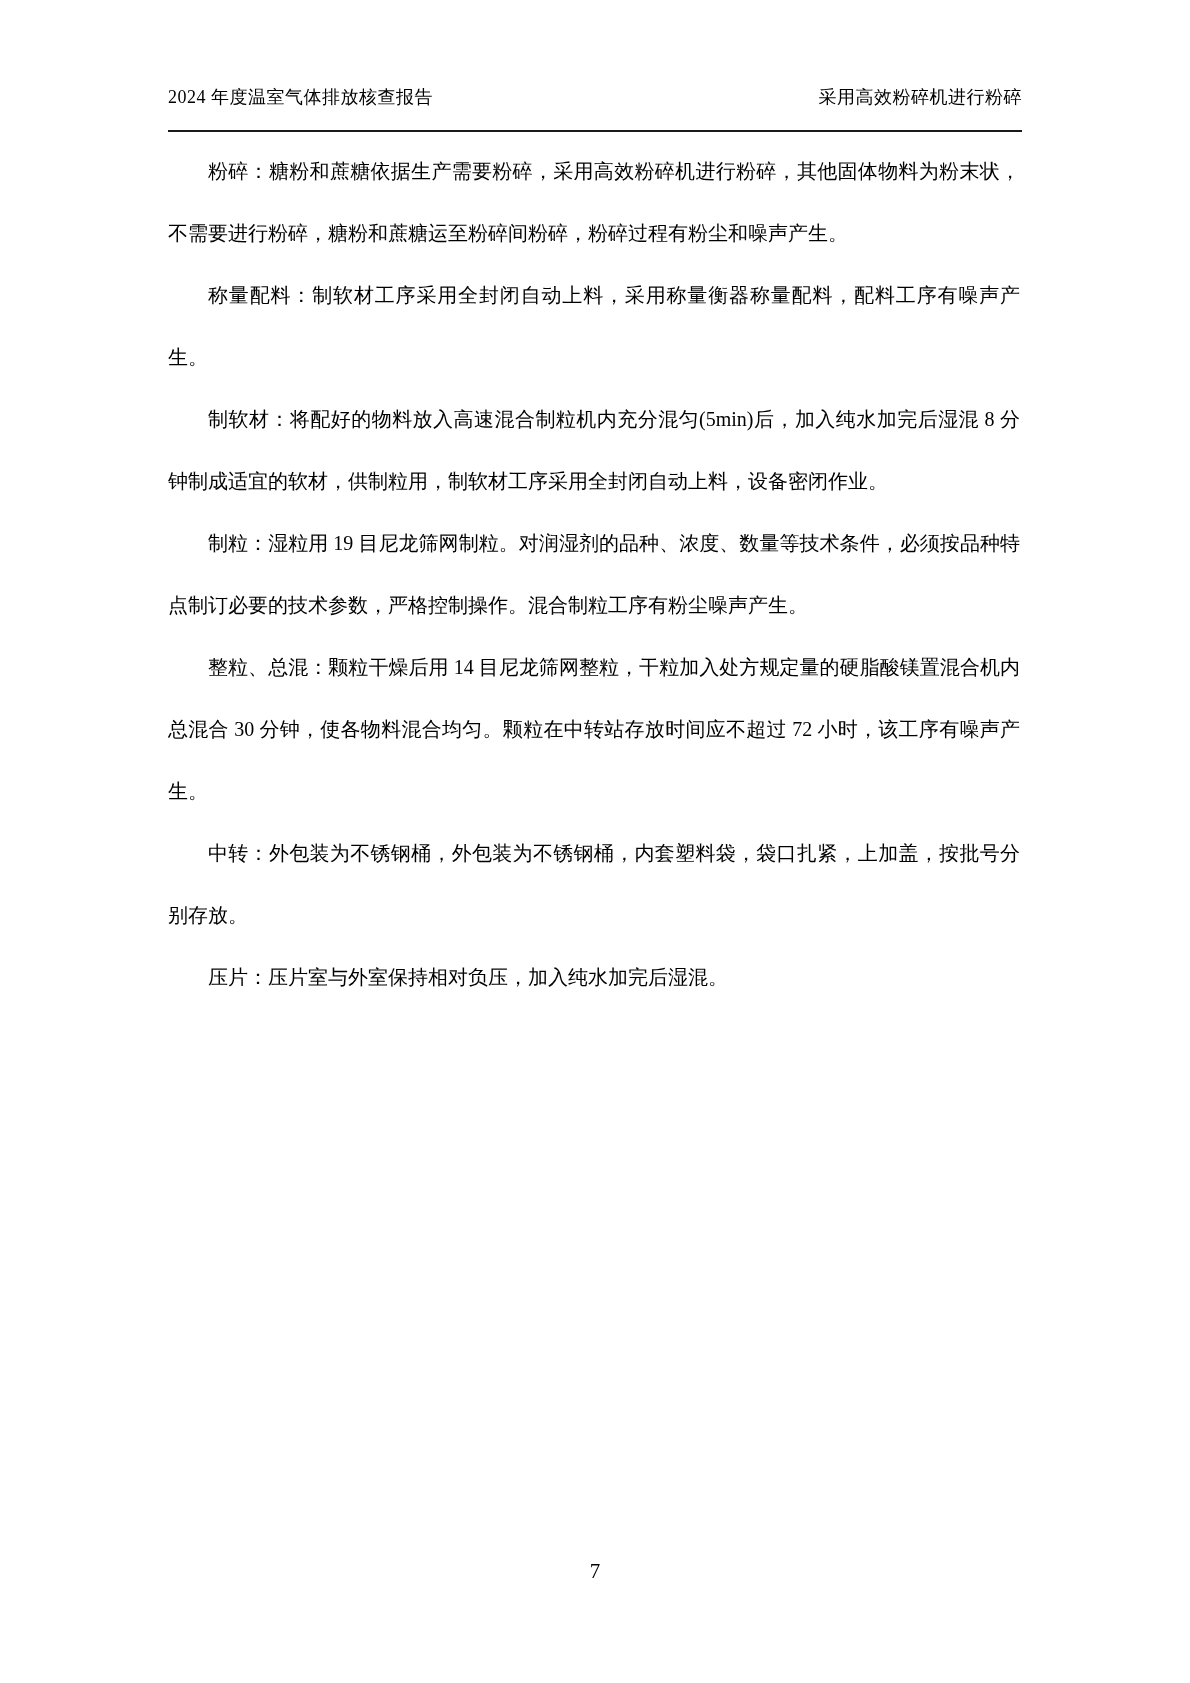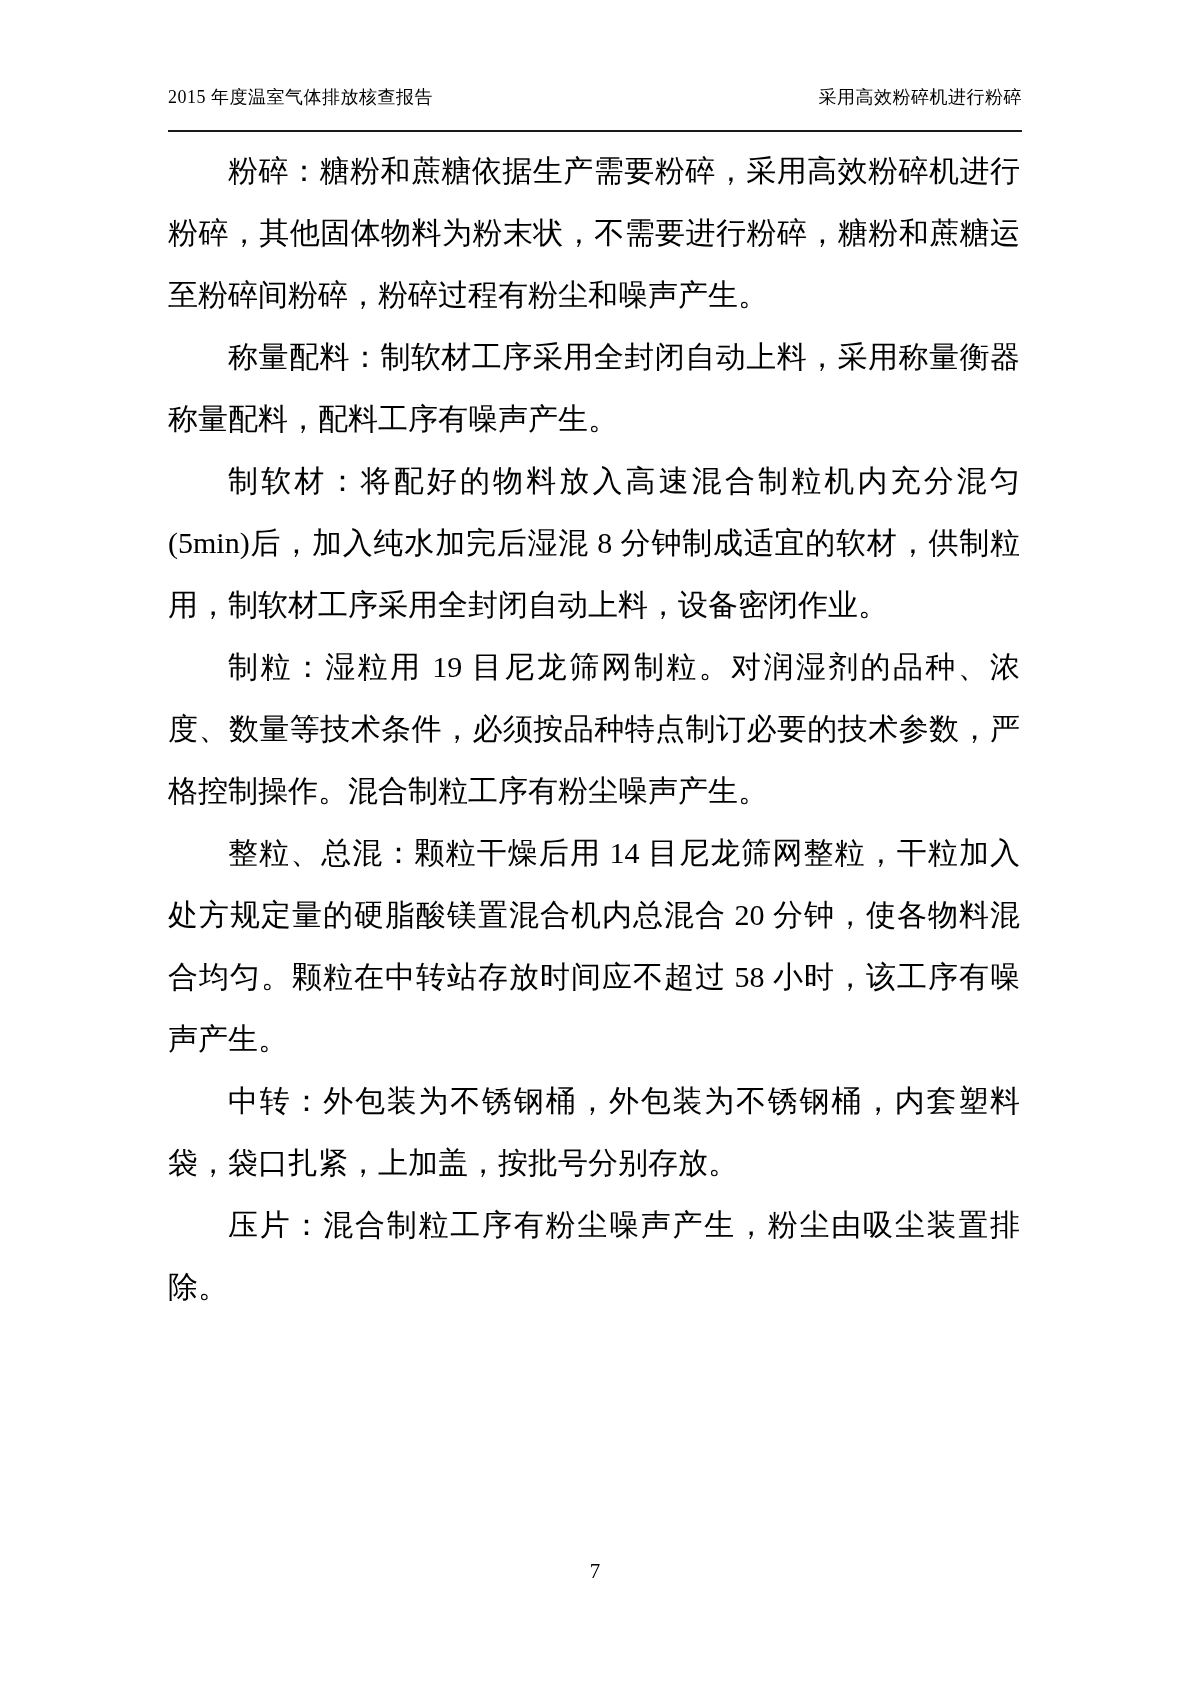--- a/index.html
+++ b/index.html
@@ -28,21 +28,21 @@
     line-height: 26px;
     padding-bottom: 20px;
     border-bottom: 2px solid #1a1a1a;
     letter-spacing: 0.5px;
   }
   .page-body {
     position: absolute;
     left: 168px;
     top: 140px;
     width: 852px;
-    font-size: 30px;
+    font-size: 20px;
     line-height: 62px;
     text-align: justify;
     text-justify: inter-character;
   }
   .page-body p {
     margin: 0;
     text-indent: 2em;
   }
   .page-footer {
     position: absolute;
@@ -53,31 +53,31 @@
     font-size: 21px;
     line-height: 30px;
   }
 </style>
 </head>
 <body>
 
 <div class="page">
 
   <header class="page-header">
-    <span>2015 年度温室气体排放核查报告</span>
+    <span>2024 年度温室气体排放核查报告</span>
     <span>采用高效粉碎机进行粉碎</span>
   </header>
 
   <main class="page-body">
     <p>粉碎：糖粉和蔗糖依据生产需要粉碎，采用高效粉碎机进行粉碎，其他固体物料为粉末状，不需要进行粉碎，糖粉和蔗糖运至粉碎间粉碎，粉碎过程有粉尘和噪声产生。</p>
     <p>称量配料：制软材工序采用全封闭自动上料，采用称量衡器称量配料，配料工序有噪声产生。</p>
     <p>制软材：将配好的物料放入高速混合制粒机内充分混匀(5min)后，加入纯水加完后湿混 8 分钟制成适宜的软材，供制粒用，制软材工序采用全封闭自动上料，设备密闭作业。</p>
     <p>制粒：湿粒用 19 目尼龙筛网制粒。对润湿剂的品种、浓度、数量等技术条件，必须按品种特点制订必要的技术参数，严格控制操作。混合制粒工序有粉尘噪声产生。</p>
-    <p>整粒、总混：颗粒干燥后用 14 目尼龙筛网整粒，干粒加入处方规定量的硬脂酸镁置混合机内总混合 20 分钟，使各物料混合均匀。颗粒在中转站存放时间应不超过 58 小时，该工序有噪声产生。</p>
+    <p>整粒、总混：颗粒干燥后用 14 目尼龙筛网整粒，干粒加入处方规定量的硬脂酸镁置混合机内总混合 30 分钟，使各物料混合均匀。颗粒在中转站存放时间应不超过 72 小时，该工序有噪声产生。</p>
     <p>中转：外包装为不锈钢桶，外包装为不锈钢桶，内套塑料袋，袋口扎紧，上加盖，按批号分别存放。</p>
-    <p>压片：混合制粒工序有粉尘噪声产生，粉尘由吸尘装置排除。</p>
+    <p>压片：压片室与外室保持相对负压，加入纯水加完后湿混。</p>
   </main>
 
   <footer class="page-footer">
     <span>7</span>
   </footer>
 
 </div>
 
 </body></html>

